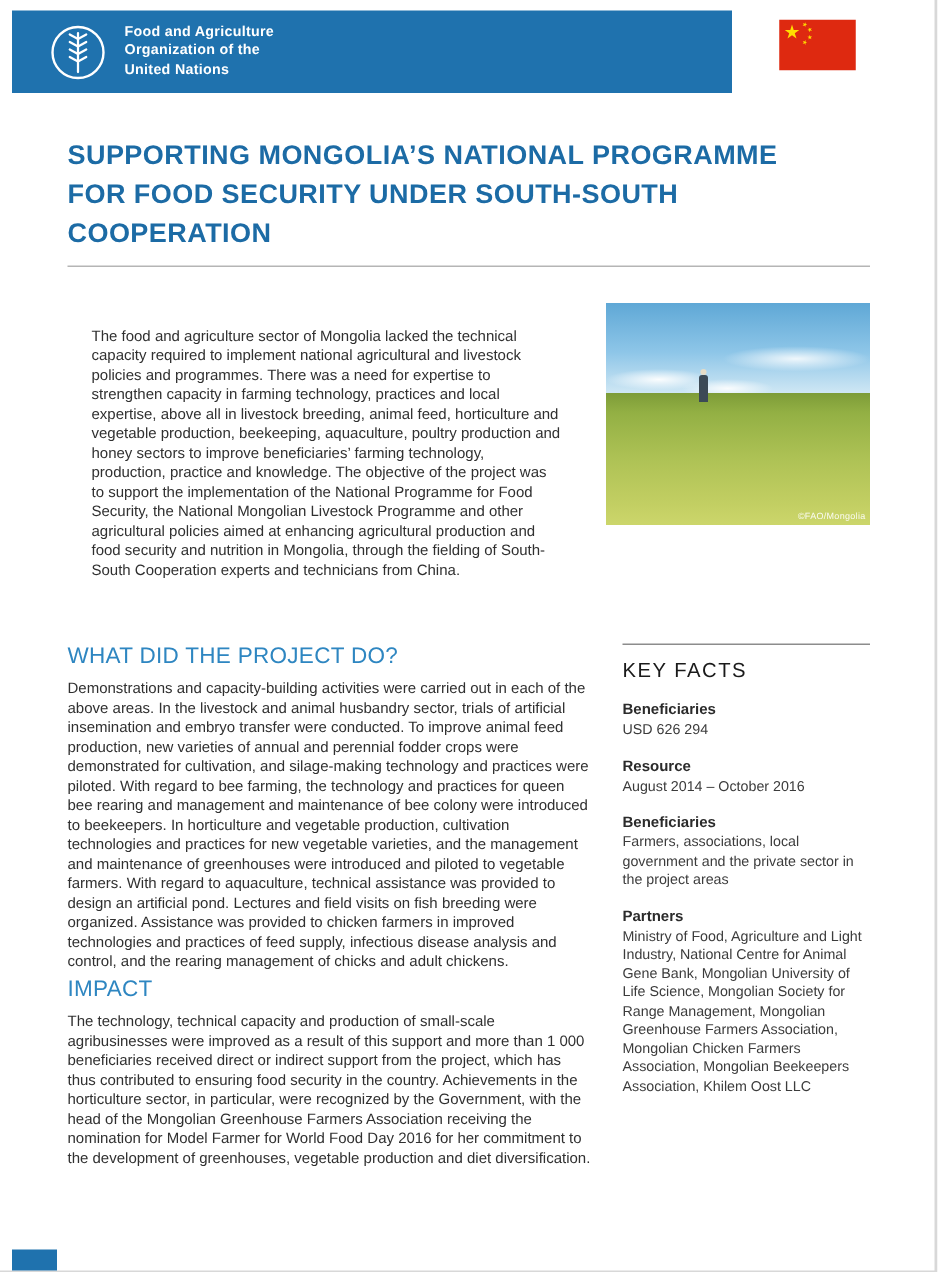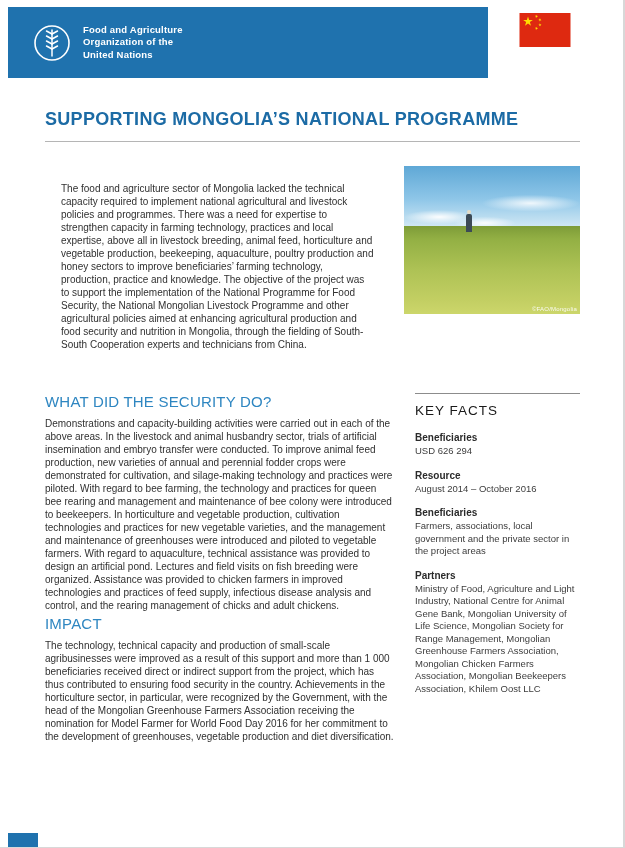--- a/index.html
+++ b/index.html
@@ -11,21 +11,21 @@
     overflow:hidden;
     font-family:"Liberation Sans",sans-serif;
     box-shadow:inset -2px -1px 0 #d8d8d8;
   }
   
   .topbar{
     display:flex;justify-content:space-between;align-items:flex-start;
     padding:7px 53px 0 8px;
   }
   .brand{
-    width:480px;height:71px;background:#1f72ae;
+    width:480px;height:55px;background:#1f72ae;
     display:flex;align-items:center;gap:11px;
     padding-left:24px;box-sizing:border-box;
   }
   .fao-logo{flex:none;display:block;}
   .org-name{color:#fff;font-size:9.5px;font-weight:bold;line-height:1.32;letter-spacing:.2px;}
   .flag{display:block;margin-top:6px;flex:none;}
   
   .doc-title{
     margin:28px 45px 0 45px;
     font-size:18px;font-weight:bold;color:#1c6ba5;
@@ -128,37 +128,38 @@
       <use href="#st" transform="translate(5,5) scale(3)"></use>
       <use href="#st" transform="translate(10,2) rotate(23)"></use>
       <use href="#st" transform="translate(12,4) rotate(45)"></use>
       <use href="#st" transform="translate(12,7) rotate(70)"></use>
       <use href="#st" transform="translate(10,9) rotate(20)"></use>
     </svg>
   </div>
 
   <h1 class="doc-title">
     <span>SUPPORTING MONGOLIA’S NATIONAL PROGRAMME</span><br>
+    <span>FOR FOOD SECURITY UNDER SOUTH-SOUTH COOPERATION</span>
   </h1>
   <hr class="title-divider">
 
   <div class="top-row">
     <p class="intro">The food and agriculture sector of Mongolia lacked the technical capacity required to implement national agricultural and livestock policies and programmes. There was a need for expertise to strengthen capacity in farming technology, practices and local expertise, above all in livestock breeding, animal feed, horticulture and vegetable production, beekeeping, aquaculture, poultry production and honey sectors to improve beneficiaries’ farming technology, production, practice and knowledge. The objective of the project was to support the implementation of the National Programme for Food Security, the National Mongolian Livestock Programme and other agricultural policies aimed at enhancing agricultural production and food security and nutrition in Mongolia, through the fielding of South-South Cooperation experts and technicians from China.</p>
     <figure class="photo">
       <div class="sky"></div>
       <div class="field"></div>
       <div class="person"></div>
       <figcaption>©FAO/Mongolia</figcaption>
     </figure>
   </div>
 
   <div class="main-row">
     <div class="left-col">
       <section>
-        <h2 class="section-heading">WHAT DID THE SECURITY DO?</h2>
+        <h2 class="section-heading">WHAT DID THE PROJECT DO?</h2>
         <p class="section-body">Demonstrations and capacity-building activities were carried out in each of the above areas. In the livestock and animal husbandry sector, trials of artificial insemination and embryo transfer were conducted. To improve animal feed production, new varieties of annual and perennial fodder crops were demonstrated for cultivation, and silage-making technology and practices were piloted. With regard to bee farming, the technology and practices for queen bee rearing and management and maintenance of bee colony were introduced to beekeepers. In horticulture and vegetable production, cultivation technologies and practices for new vegetable varieties, and the management and maintenance of greenhouses were introduced and piloted to vegetable farmers. With regard to aquaculture, technical assistance was provided to design an artificial pond. Lectures and field visits on fish breeding were organized. Assistance was provided to chicken farmers in improved technologies and practices of feed supply, infectious disease analysis and control, and the rearing management of chicks and adult chickens.</p>
       </section>
       <section>
         <h2 class="section-heading">IMPACT</h2>
         <p class="section-body">The technology, technical capacity and production of small-scale agribusinesses were improved as a result of this support and more than 1 000 beneficiaries received direct or indirect support from the project, which has thus contributed to ensuring food security in the country. Achievements in the horticulture sector, in particular, were recognized by the Government, with the head of the Mongolian Greenhouse Farmers Association receiving the nomination for Model Farmer for World Food Day 2016 for her commitment to the development of greenhouses, vegetable production and diet diversification.</p>
       </section>
     </div>
 
     <aside class="keyfacts">
       <div class="kf-rule"></div>

